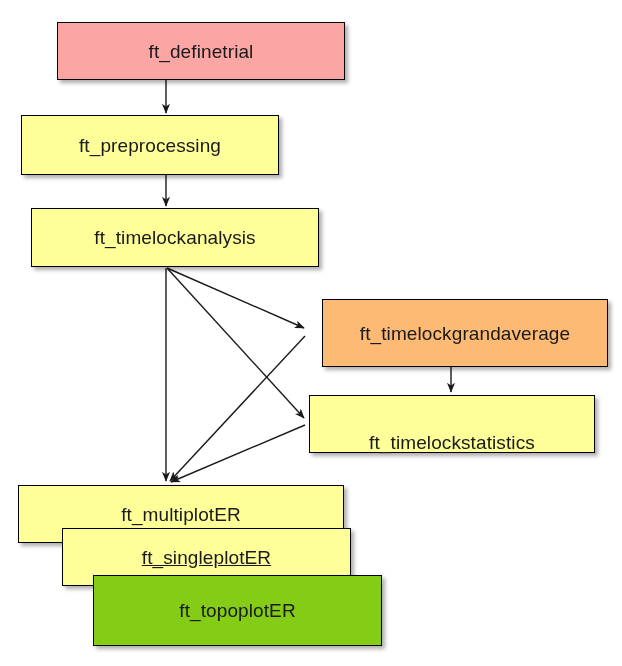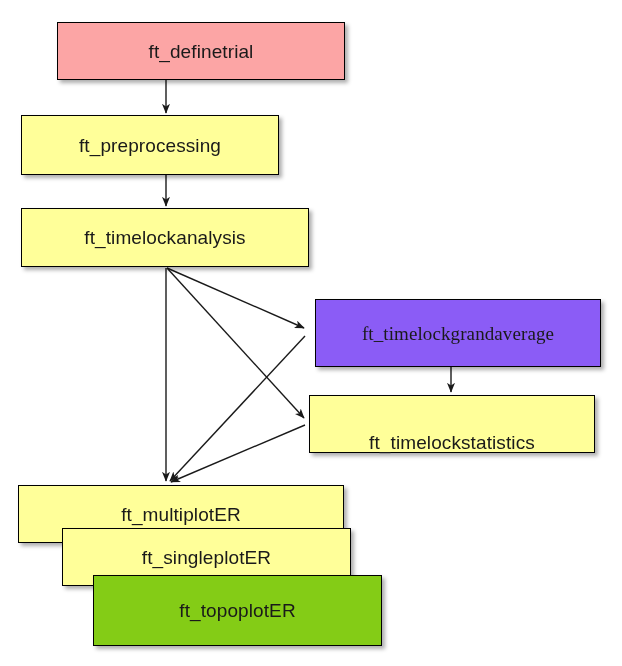--- a/index.html
+++ b/index.html
@@ -69,33 +69,33 @@
       </g>
   </svg>
 
   <div id="nodes-group">
       <div class="node" style="left: 21px; top: 22px; width: 288px; height: 58px; background: #fca5a5; border-color: rgb(0, 0, 0); color: rgb(26, 26, 26); z-index: 10; margin-left: 36px;">
         <span class="node-label">ft_definetrial</span>
       </div>
       <div class="node" style="left: 21px; top: 115px; width: 258px; height: 60px; background: rgb(255, 255, 153); border-color: rgb(0, 0, 0); color: rgb(26, 26, 26); z-index: 11;">
         <span class="node-label">ft_preprocessing</span>
       </div>
-      <div class="node" style="left: 21px; top: 208px; width: 288px; height: 59px; background: rgb(255, 255, 153); border-color: rgb(0, 0, 0); color: rgb(26, 26, 26); z-index: 12;">
+      <div class="node" style="left: 31px; top: 208px; width: 288px; height: 59px; background: rgb(255, 255, 153); border-color: rgb(0, 0, 0); color: rgb(26, 26, 26); z-index: 12;">
         <span class="node-label">ft_timelockanalysis</span>
       </div>
-      <div class="node" style="left: 315px; top: 299px; width: 286px; height: 68px; background: #8b5cf6; border-color: rgb(0, 0, 0); color: rgb(26, 26, 26); z-index: 13; font-family: Liberation Serif, serif;">
+      <div class="node" style="left: 322px; top: 299px; width: 286px; height: 68px; background: #fdba74; border-color: rgb(0, 0, 0); color: rgb(26, 26, 26); z-index: 13;">
         <span class="node-label">ft_timelockgrandaverage</span>
       </div>
       <div class="node" style="left: 309px; top: 395px; width: 286px; height: 58px; background: rgb(255, 255, 153); border-color: rgb(0, 0, 0); color: rgb(26, 26, 26); z-index: 14; align-items: flex-end;">
         <span class="node-label">ft_timelockstatistics</span>
       </div>
       <div class="node" style="left: 18px; top: 485px; width: 326px; height: 58px; background: rgb(255, 255, 153); border-color: rgb(0, 0, 0); color: rgb(26, 26, 26); z-index: 15;">
         <span class="node-label">ft_multiplotER</span>
       </div>
-      <div class="node" style="left: 62px; top: 528px; width: 289px; height: 58px; background: rgb(255, 255, 153); border-color: rgb(0, 0, 0); color: rgb(26, 26, 26); z-index: 16;">
+      <div class="node" style="left: 62px; top: 528px; width: 289px; height: 58px; background: rgb(255, 255, 153); border-color: rgb(0, 0, 0); color: rgb(26, 26, 26); z-index: 16; text-decoration: underline;">
         <span class="node-label">ft_singleplotER</span>
       </div>
       <div class="node" style="left: 93px; top: 575px; width: 289px; height: 71px; background: #84cc16; border-color: rgb(0, 0, 0); color: rgb(26, 26, 26); z-index: 17; text-align: center;">
         <span class="node-label">ft_topoplotER</span>
       </div>
     </div>
 
 </div>
 
 </body></html>

